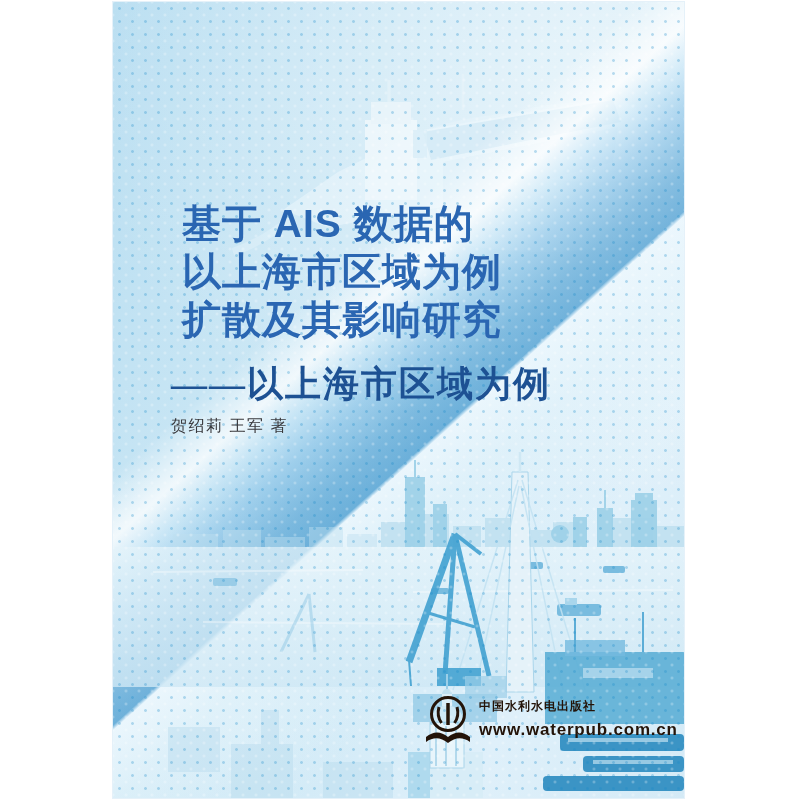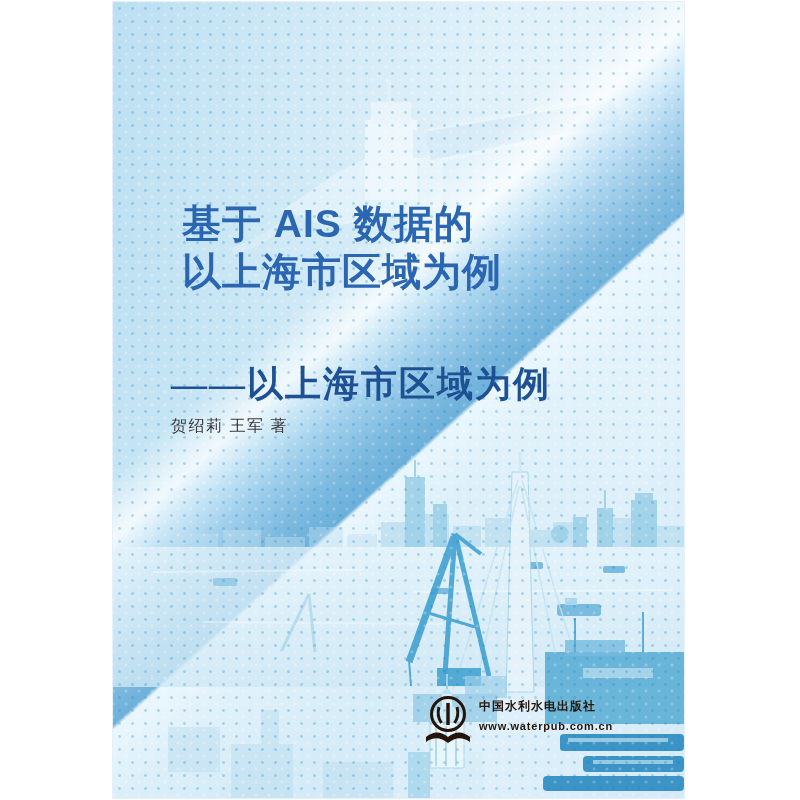--- a/index.html
+++ b/index.html
@@ -68,21 +68,21 @@
     color:var(--publisher-dark,#241409);
   }
   .publisher .logo{position:absolute;left:0;top:2px;width:50px;height:58px;}
   .publisher .pname{
     position:absolute;left:56px;top:6px;
     font-family:"Liberation Serif", serif;font-weight:bold;
     font-size:12px;letter-spacing:1px;white-space:nowrap;
   }
   .publisher .purl{
     position:absolute;left:56px;top:28px;
-    font-weight:bold;font-size:11px;letter-spacing:0.8px;white-space:nowrap;
+    font-weight:bold;font-size:17px;letter-spacing:0.8px;white-space:nowrap;
   }
 </style>
 </head>
 <body>
 
 <div class="cover">
 
   <div class="layer base"></div>
 
   <svg class="ship-photo" viewBox="0 0 571 300">
@@ -221,20 +221,21 @@
       <rect x="148" y="288" width="18" height="42"></rect>
         <rect x="210" y="340" width="70" height="36"></rect>
     </g>
   </svg>
 
   <div class="layer dots"></div>
 
   <div class="title-block">
     <div>基于 AIS 数据的</div>
     <div>以上海市区域为例</div>
+    <div>扩散及其影响研究</div>
   </div>
 
   <div class="subtitle">——以上海市区域为例</div>
 
   <div class="authors">贺绍莉  王军  著</div>
 
   <div class="publisher">
     <svg class="logo" viewBox="0 0 50 58">
       <circle cx="25" cy="20" r="16.5" fill="none" stroke="#241409" stroke-width="3"></circle>
       <line x1="25" y1="9" x2="25" y2="31" stroke="#241409" stroke-width="3.5"></line>

